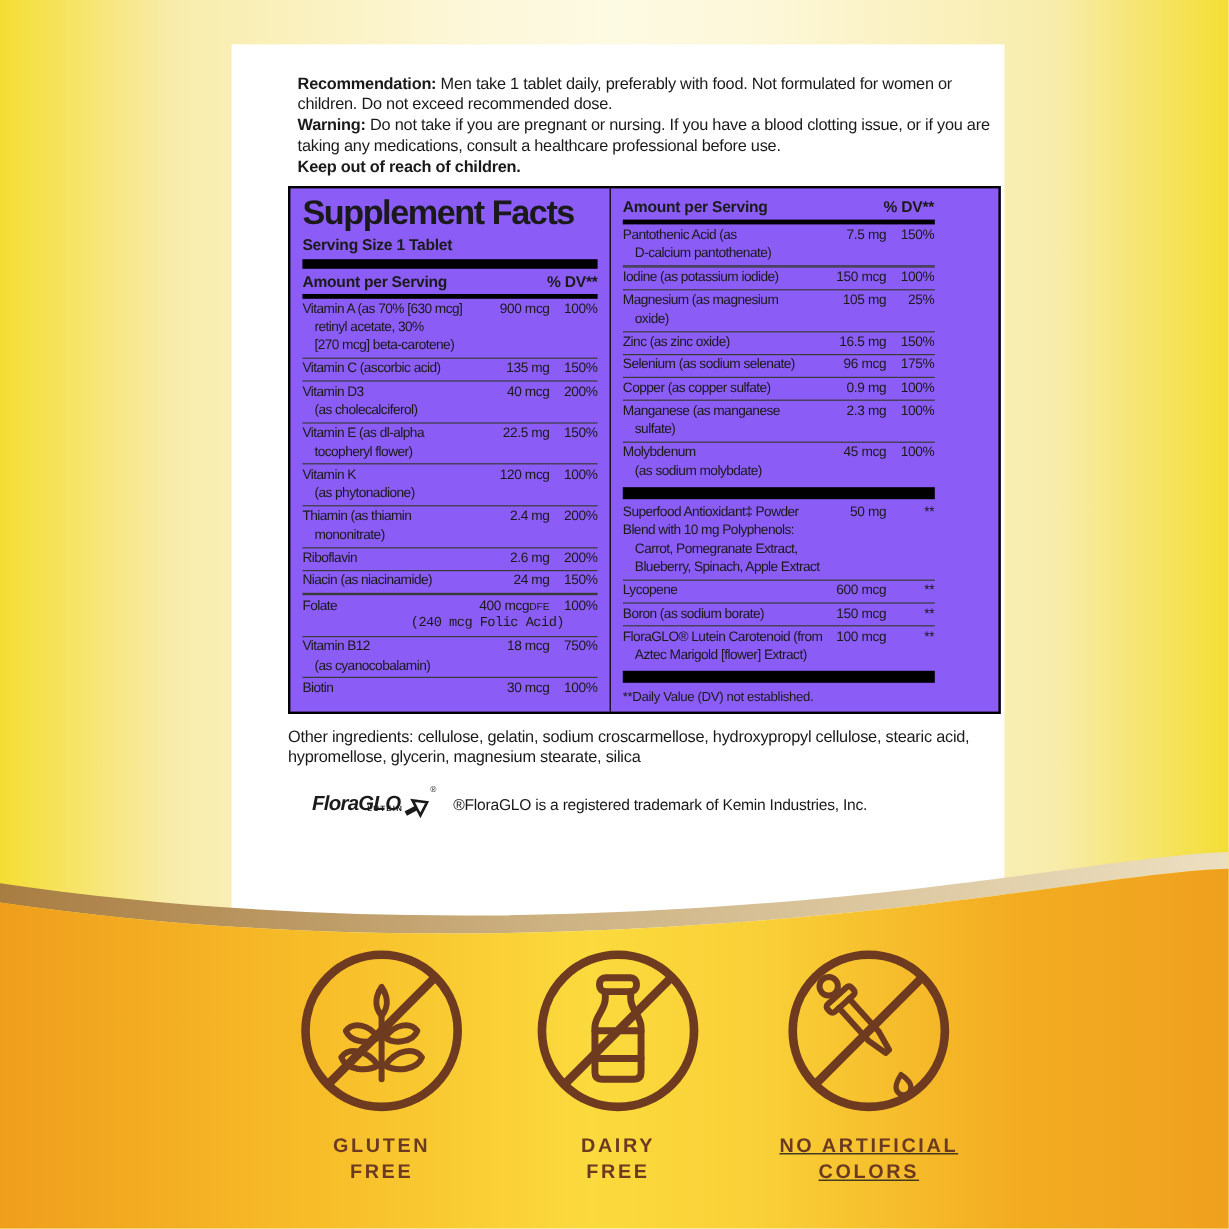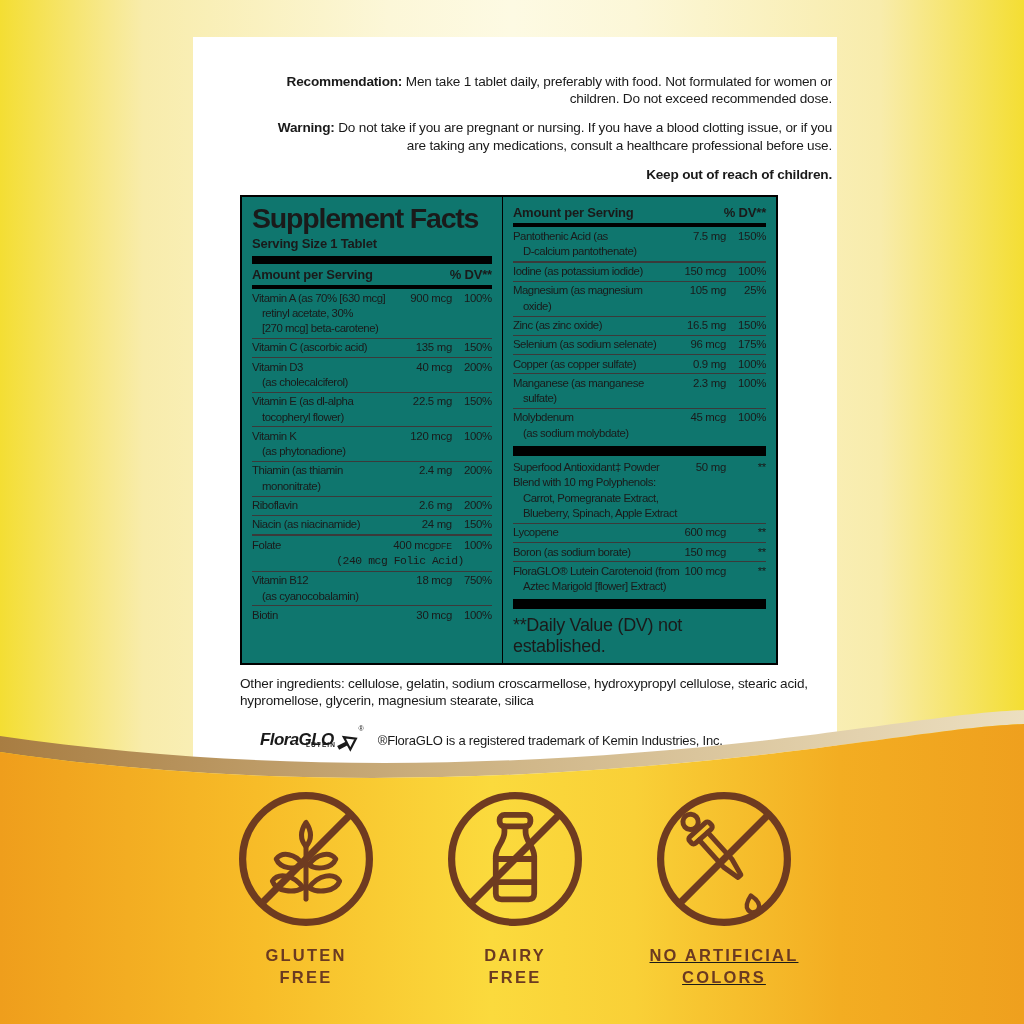--- a/index.html
+++ b/index.html
@@ -4,43 +4,43 @@
 <style>
   html,body{margin:0;padding:0;background:#fff;}
   .stage{position:relative;width:1024px;height:1024px;overflow:hidden;
          font-family:"Liberation Sans","DejaVu Sans",sans-serif;color:#1a1a1a;}
   .bg-top{position:absolute;inset:0;
     background:linear-gradient(90deg,#f4de33 0%,#f8ecab 14%,#fcf7d8 38%,#fdfae3 50%,#fcf7d8 62%,#f8ecab 86%,#f4de33 100%);}
   
   .card{position:absolute;left:193px;top:37px;width:644px;height:728px;background:#fff;
         box-sizing:border-box;padding:24px 46px 0 55px;z-index:1;}
   .notices{width:596px;font-size:13.6px;line-height:17.2px;letter-spacing:-0.2px;}
-  .notices p{margin:12px;text-align:right;}
-  
-  .panel{display:flex;width:538px;margin:8px 0 0 -8px;border:2px solid #000;box-sizing:border-box;background:#0f766e;}
+  .notices p{margin:0;}
+  
+  .panel{display:flex;width:594px;margin:8px 0 0 -8px;border:2px solid #000;box-sizing:border-box;background:#8b5cf6;}
   .col{box-sizing:border-box;padding:5px 10px 6px 10px;}
   .col-left{width:267px;border-right:1.5px solid #000;}
   .col-right{width:279.5px;}
   .sf-title{font-weight:bold;font-size:28.5px;letter-spacing:-1.2px;white-space:nowrap;line-height:32px;}
   .serving{font-size:13px;margin:2px 0 5px 0;letter-spacing:-0.2px;font-weight:bold;}
   .bar-top{height:8px;background:#000;}
   .bar-head{height:4px;background:#000;margin-top:1px;}
   .bar-mid{height:10px;background:#000;margin:3px 0;}
   .col-head{display:flex;justify-content:space-between;font-weight:bold;font-size:13px;
             padding:3px 0 2px 0;letter-spacing:-0.2px;}
   .hairline{height:0;border-top:1px solid #3a3a3a;}
   .f-row{display:flex;flex-wrap:wrap;align-items:flex-start;padding:1.5px 0;font-size:11.4px;line-height:15.3px;}
   .f-name{flex:1 1 0;min-width:0;}
   .f-line{white-space:nowrap;letter-spacing:-0.45px;}
   .f-line.ind{padding-left:10px;}
   .f-amt{text-align:right;min-width:56px;white-space:nowrap;letter-spacing:-0.3px;}
   .f-sfx{font-size:8.5px;letter-spacing:0;}
   .f-dv{text-align:right;min-width:40px;white-space:nowrap;letter-spacing:-0.3px;}
   .f-note{width:100%;text-align:right;padding-right:28px;box-sizing:border-box;letter-spacing:-0.45px;font-family:Liberation Mono, monospace;}
-  .footnote{font-size:18px;padding-top:3px;letter-spacing:-0.3px;}
+  .footnote{font-size:11px;padding-top:3px;letter-spacing:-0.3px;}
   .other-ing{width:570px;margin:10px 0 0 -8px;font-size:13.6px;line-height:17.2px;letter-spacing:-0.2px;}
   
   .logo-row{display:flex;align-items:center;margin:18px 0 0 12px;}
   .fg-logo{position:relative;display:flex;align-items:center;}
   .fg-text{font-style:italic;font-weight:bold;font-size:17px;letter-spacing:-0.6px;line-height:16px;}
   .fg-lutein{position:absolute;left:46px;top:14px;font-size:6.5px;font-weight:bold;font-style:normal;letter-spacing:1.1px;}
   .fg-arrow{margin-left:1px;}
   .fg-reg{font-size:7px;align-self:flex-start;margin-top:-2px;}
   .tm-text{font-size:13px;margin-left:14px;letter-spacing:-0.2px;}
   
@@ -323,21 +323,21 @@
         <stop offset="0.82" stop-color="#f3ad22"></stop>
         <stop offset="1" stop-color="#efa01e"></stop>
       </linearGradient>
     </defs>
     <path d="M0,42 C260,80 520,74 760,47 C890,32 965,18 1024,16 L1024,30 C965,32 890,46 760,61 C520,88 260,96 0,58 Z" fill="url(#ribbonG)"></path>
     <path d="M0,58 C260,96 520,88 760,61 C890,46 965,32 1024,30 L1024,330 L0,330 Z" fill="url(#bottomG)"></path>
   </svg>
 
   <div class="badges">
 
-    <div class="badge" style="left:196px;">
+    <div class="badge" style="left:208px;">
       <svg width="146" height="146" viewBox="0 0 152 152" fill="none" stroke="#6f3b20" stroke-linecap="round" stroke-linejoin="round">
         <circle cx="76" cy="76" r="66" stroke-width="7.5"></circle>
         <g stroke-width="5.2">
           <path d="M76,38 C70,47 70,56 76,63 C82,56 82,47 76,38 Z"></path>
           <path d="M73,82 C65,70 51,68 45,76 C49,86 65,88 73,82 Z"></path>
           <path d="M79,82 C87,70 101,68 107,76 C103,86 87,88 79,82 Z"></path>
           <path d="M73,106 C63,92 47,90 41,99 C45,110 63,112 73,106 Z"></path>
           <path d="M79,106 C89,92 105,90 111,99 C107,110 89,112 79,106 Z"></path>
           <path d="M76,63 L76,118"></path>
         </g>

